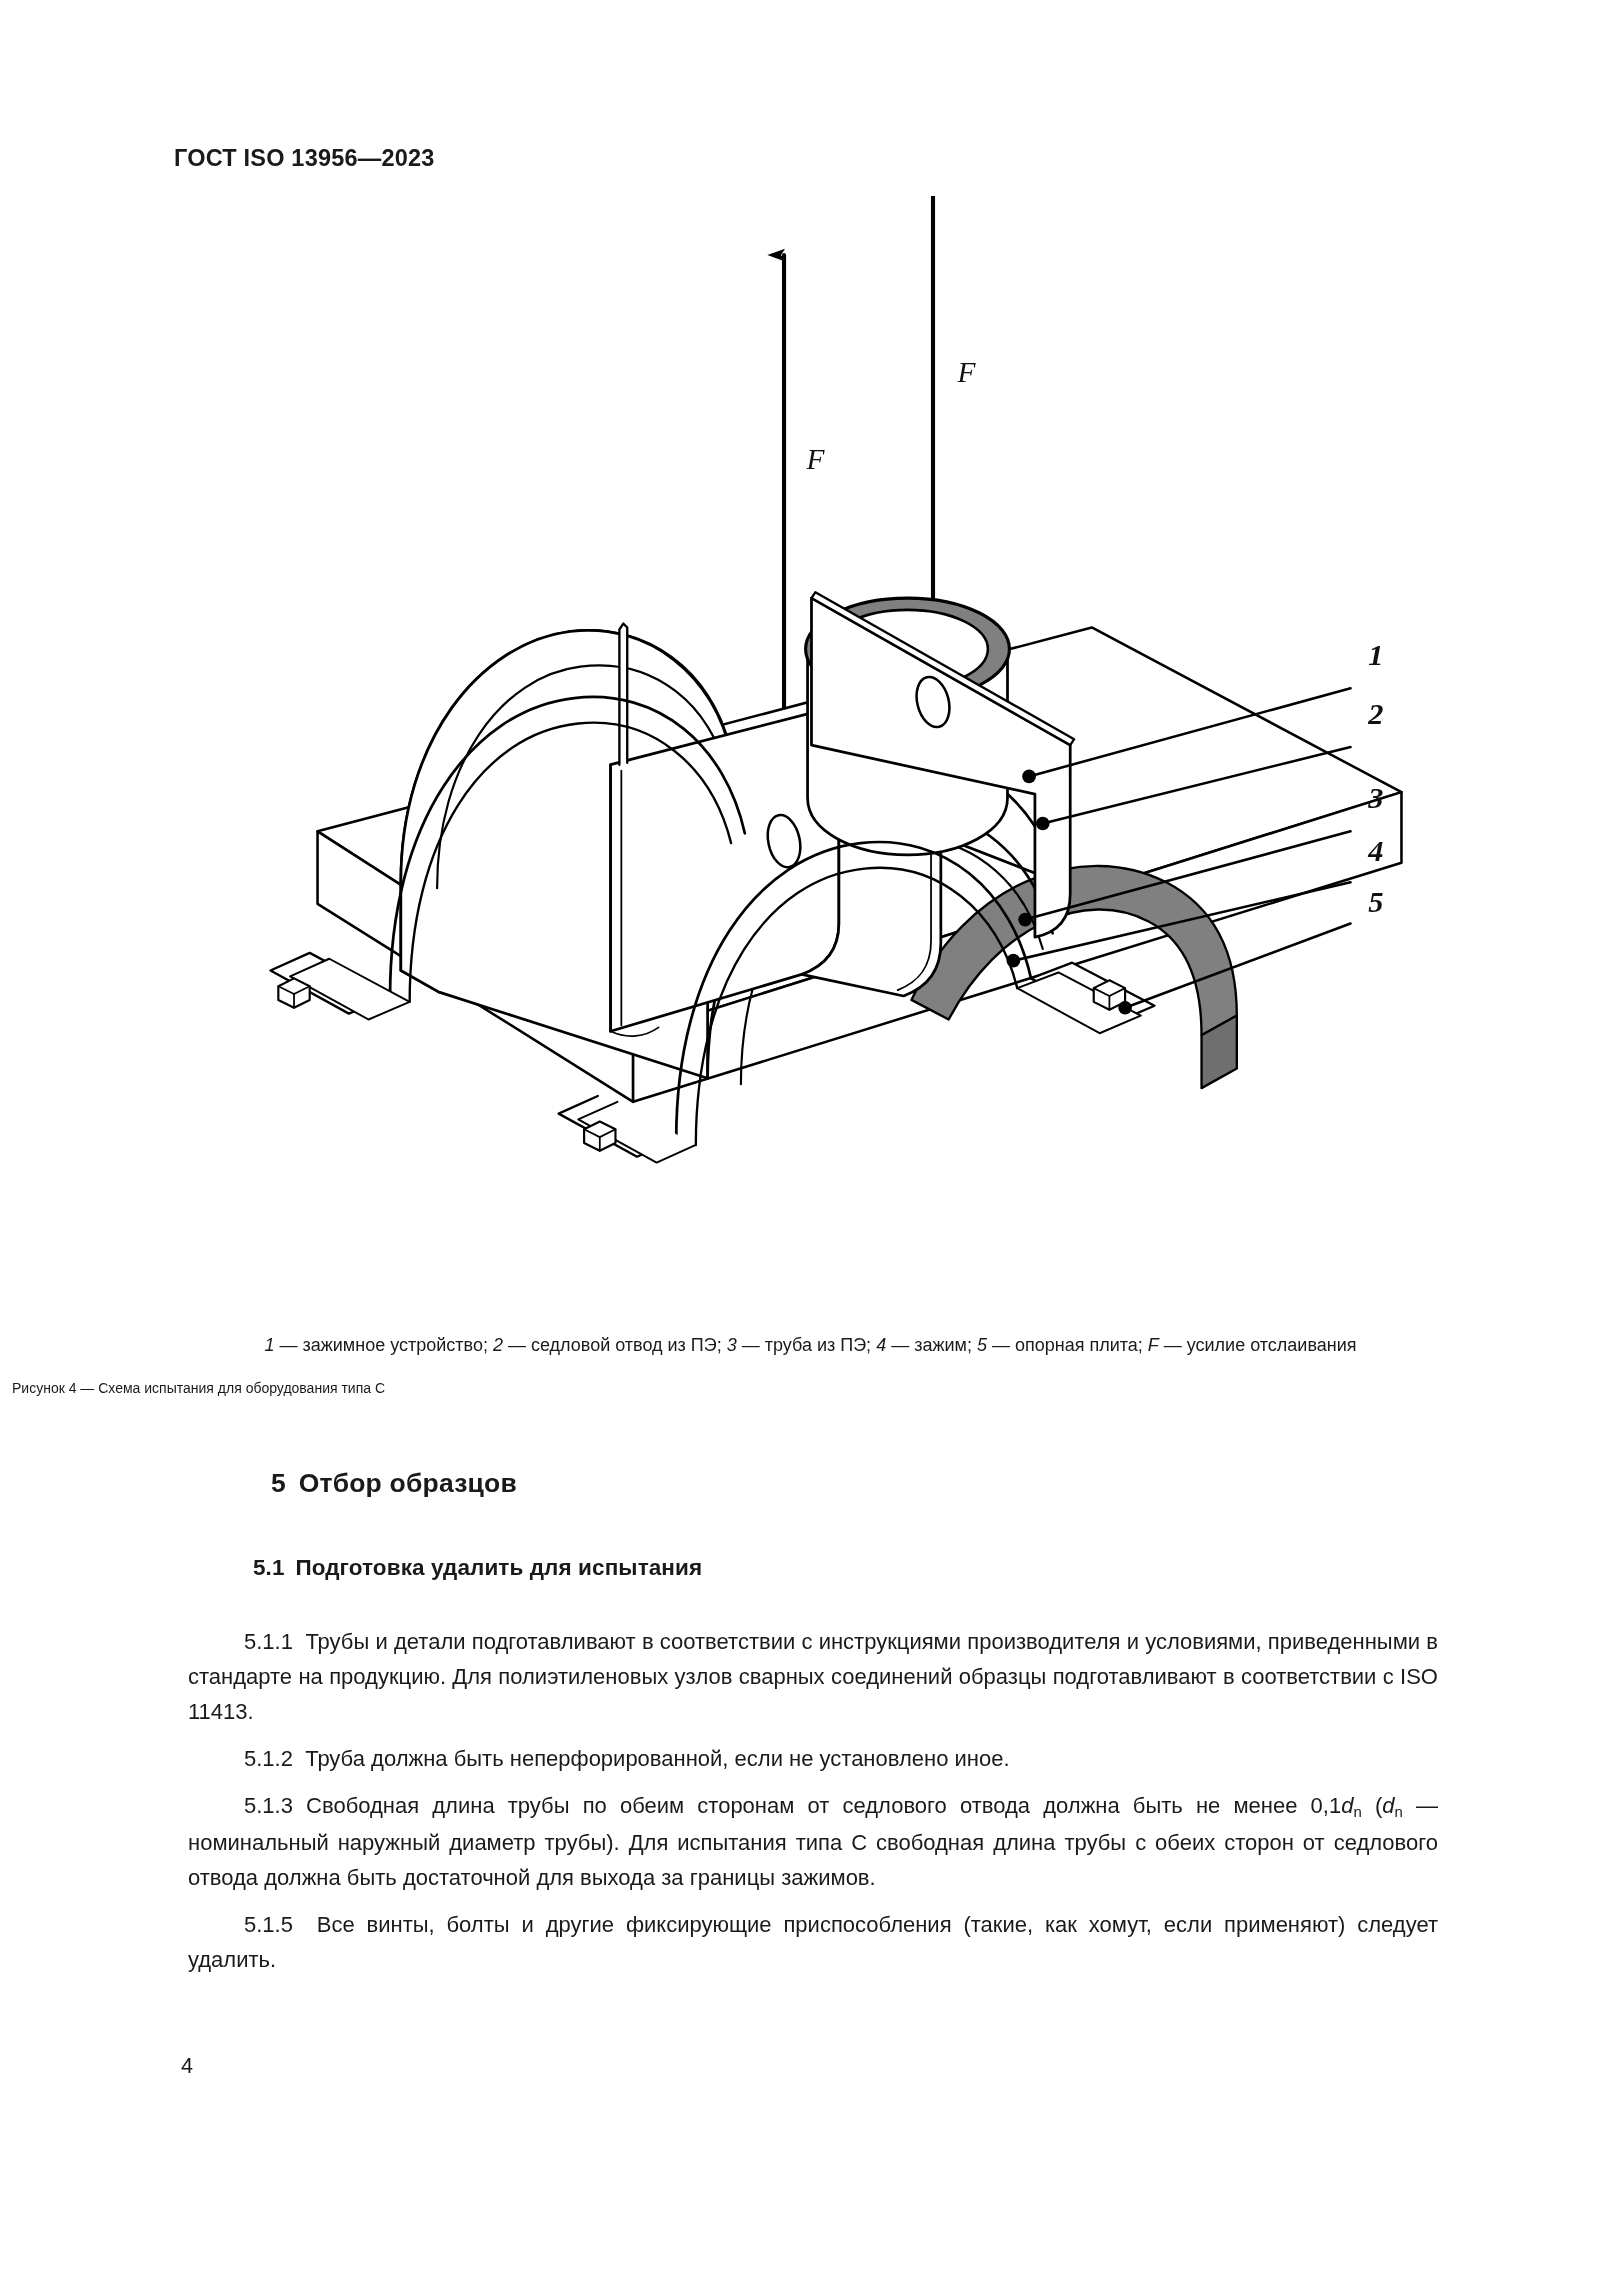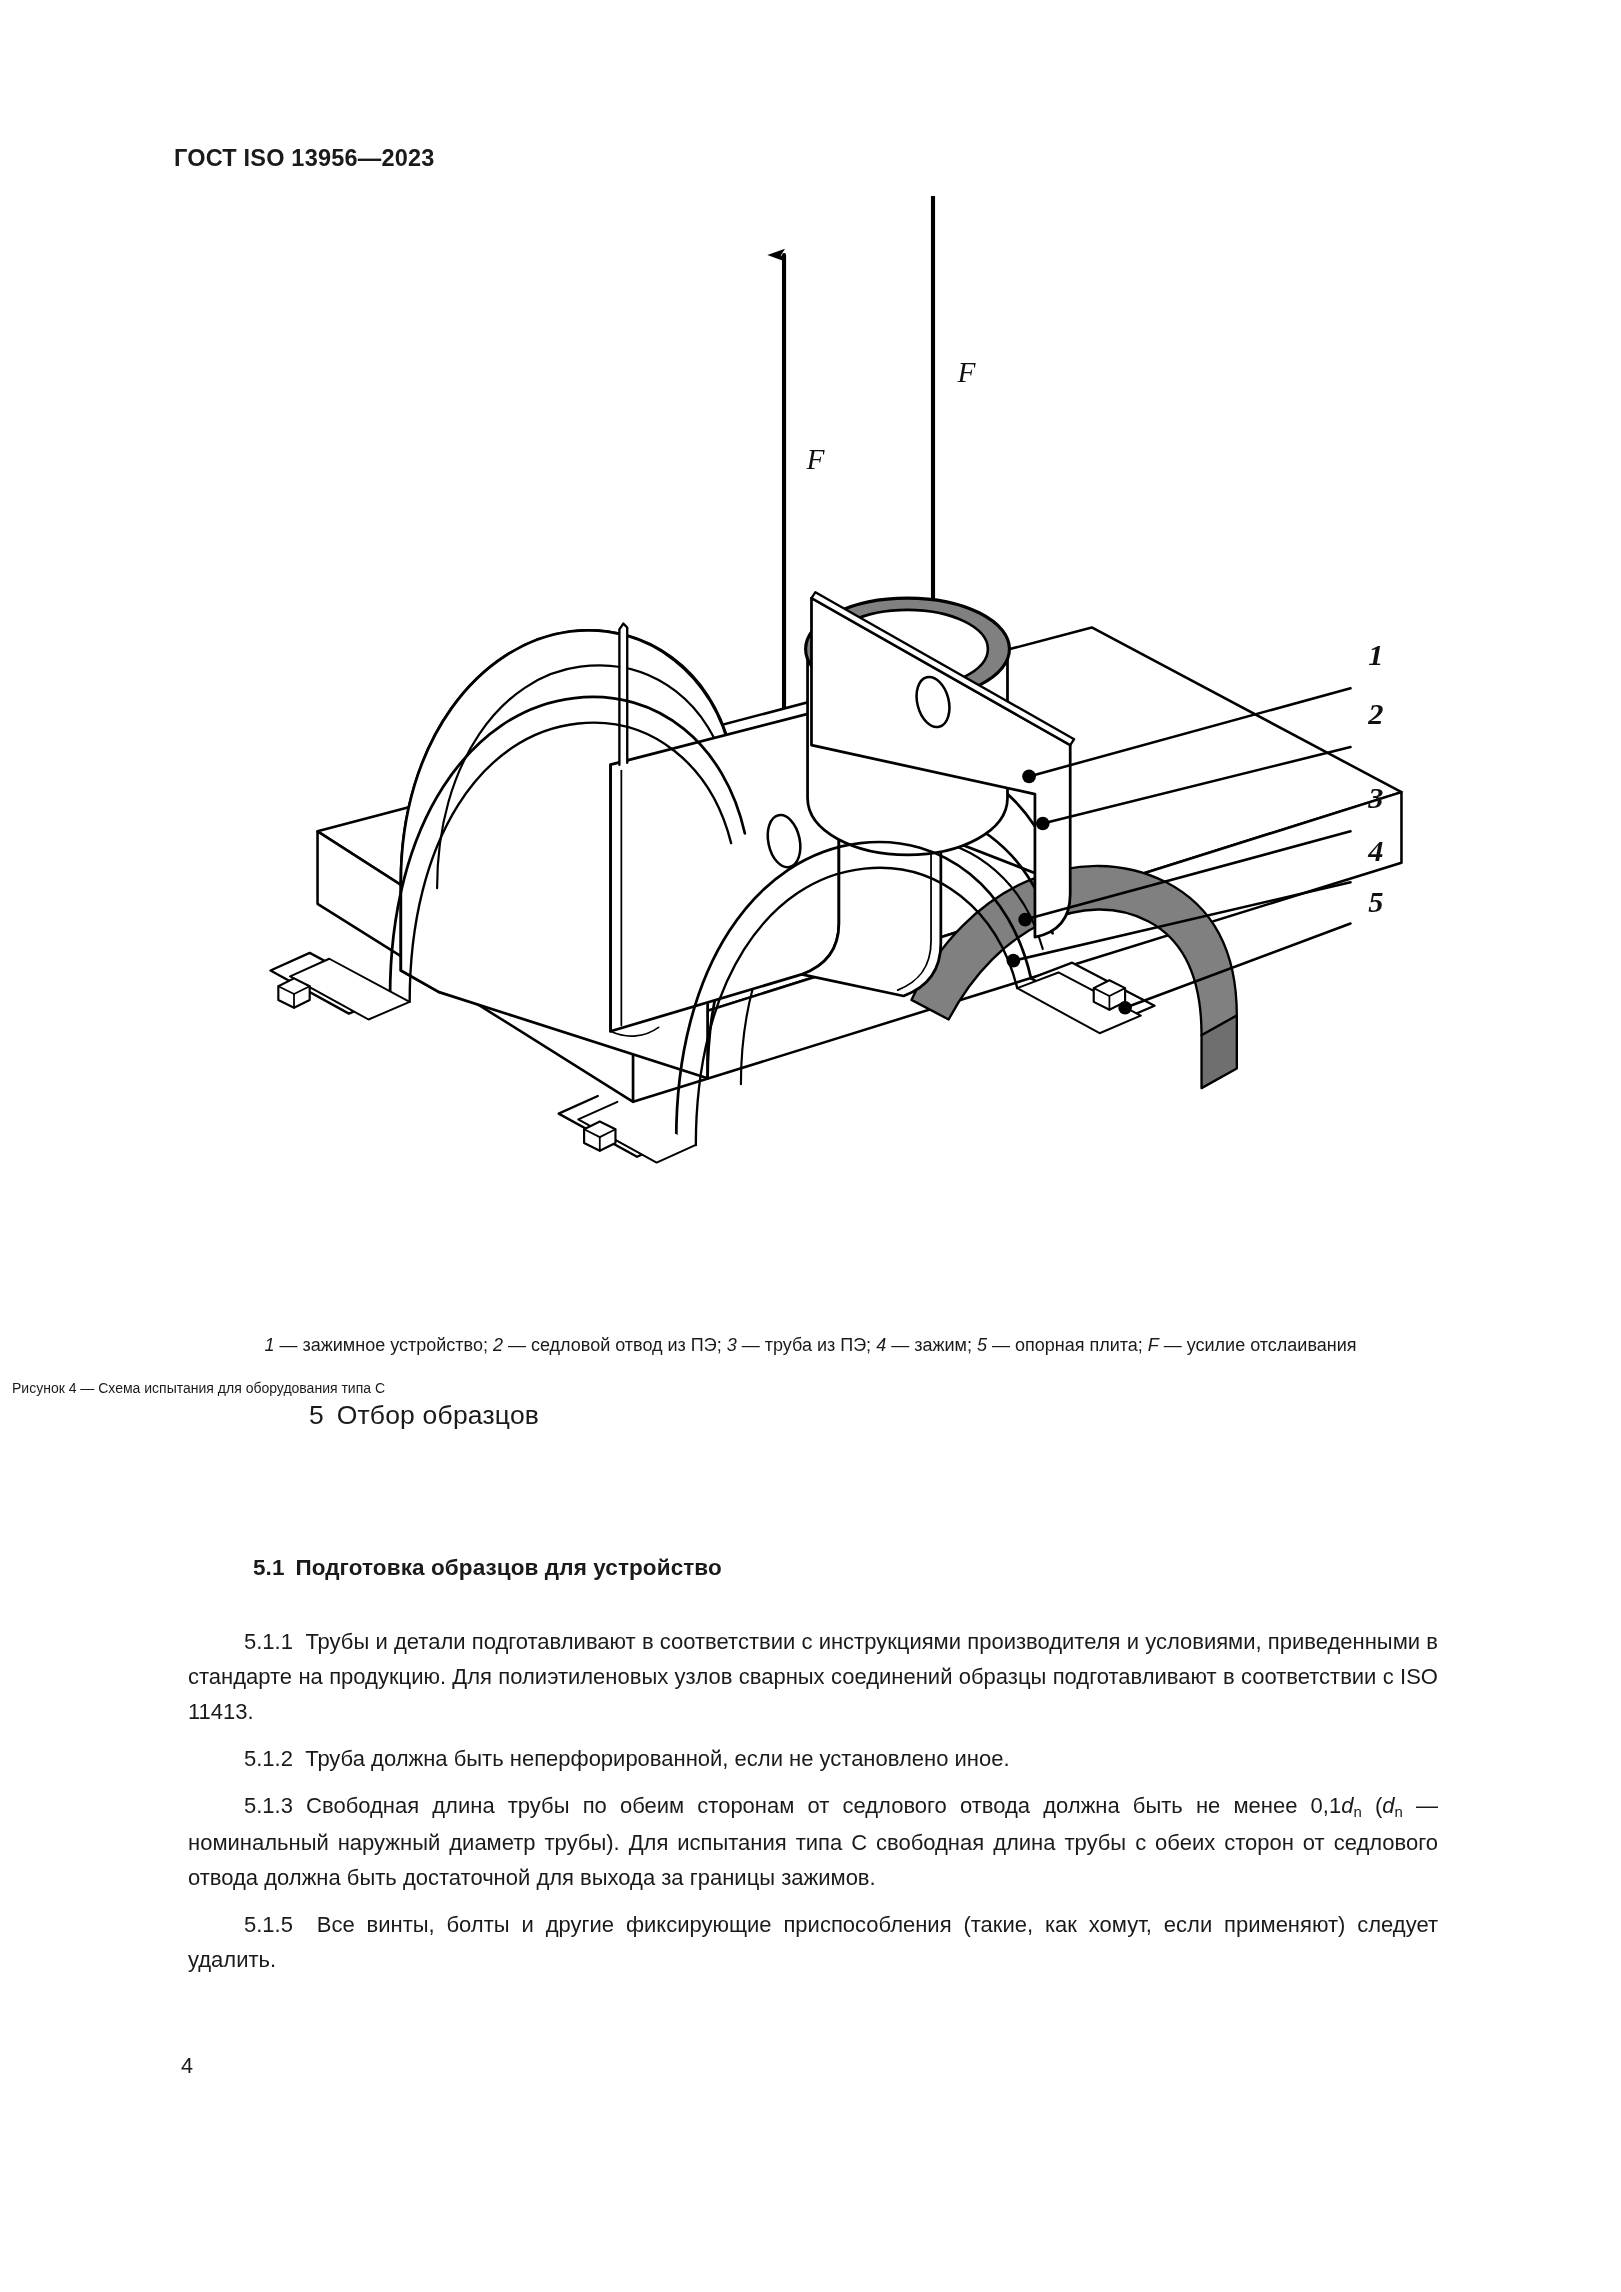--- a/index.html
+++ b/index.html
@@ -67,26 +67,25 @@
     position: absolute;
     top: 1380px;
     left: 12px;
     width: 1621px;
     font-size: 14px;
   }
 
   
   .h1-section {
     position: absolute;
-    top: 1400px;
+    top: 1468px;
     left: 271px;
     font-size: 26.5px;
-    font-weight: normal;
+    font-weight: bold;
     letter-spacing: 0.2px;
-    margin-left: 38px;
   }
   .h1-section .num { margin-right: 12.7px; }
 
   .h2-section {
     position: absolute;
     top: 1555px;
     left: 253px;
     font-size: 22.5px;
     font-weight: bold;
     letter-spacing: 0.1px;
@@ -280,21 +279,21 @@
     <span class="it">1</span><span> — зажимное устройство; </span><span class="it">2</span><span> — седловой отвод из ПЭ; </span><span class="it">3</span><span> — труба из ПЭ; </span><span class="it">4</span><span> — зажим; </span><span class="it">5</span><span> — опорная плита; </span><span class="it">F</span><span> — усилие отслаивания</span>
   </div>
 
   <div class="figure-caption">Рисунок 4 — Схема испытания для оборудования типа С</div>
 
   <div class="h1-section">
     <span class="num">5</span><span>Отбор образцов</span>
   </div>
 
   <div class="h2-section">
-    <span class="num">5.1</span><span>Подготовка образцов для устройство</span>
+    <span class="num">5.1</span><span>Подготовка удалить для испытания</span>
   </div>
 
   <div class="body-text">
 
     <p><span>5.1.1</span>&nbsp;&nbsp;<span>Трубы и детали подготавливают в соответствии с инструкциями производителя и условиями, приведенными в стандарте на продукцию. Для полиэтиленовых узлов сварных соединений образцы подготавливают в соответствии с ISO 11413.</span></p>
 
     <p><span>5.1.2</span>&nbsp;&nbsp;<span>Труба должна быть неперфорированной, если не установлено иное.</span></p>
 
     <p><span>5.1.3</span>&nbsp;<span>Свободная длина трубы по обеим сторонам от седлового отвода должна быть не менее 0,1</span><span class="it">d</span><sub>n</sub><span> (</span><span class="it">d</span><sub>n</sub><span> — номинальный наружный диаметр трубы). Для испытания типа С свободная длина трубы с обеих сторон от седлового отвода должна быть достаточной для выхода за границы зажимов.</span></p>
 

